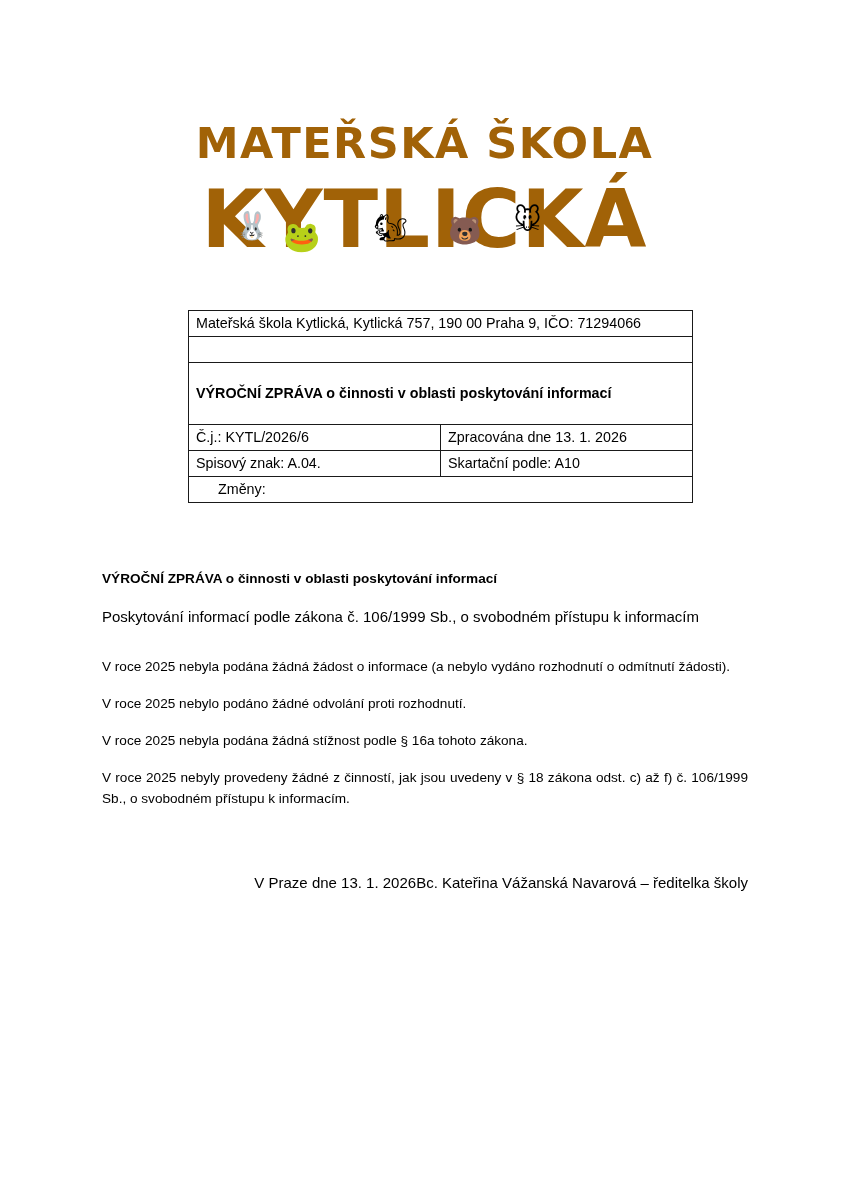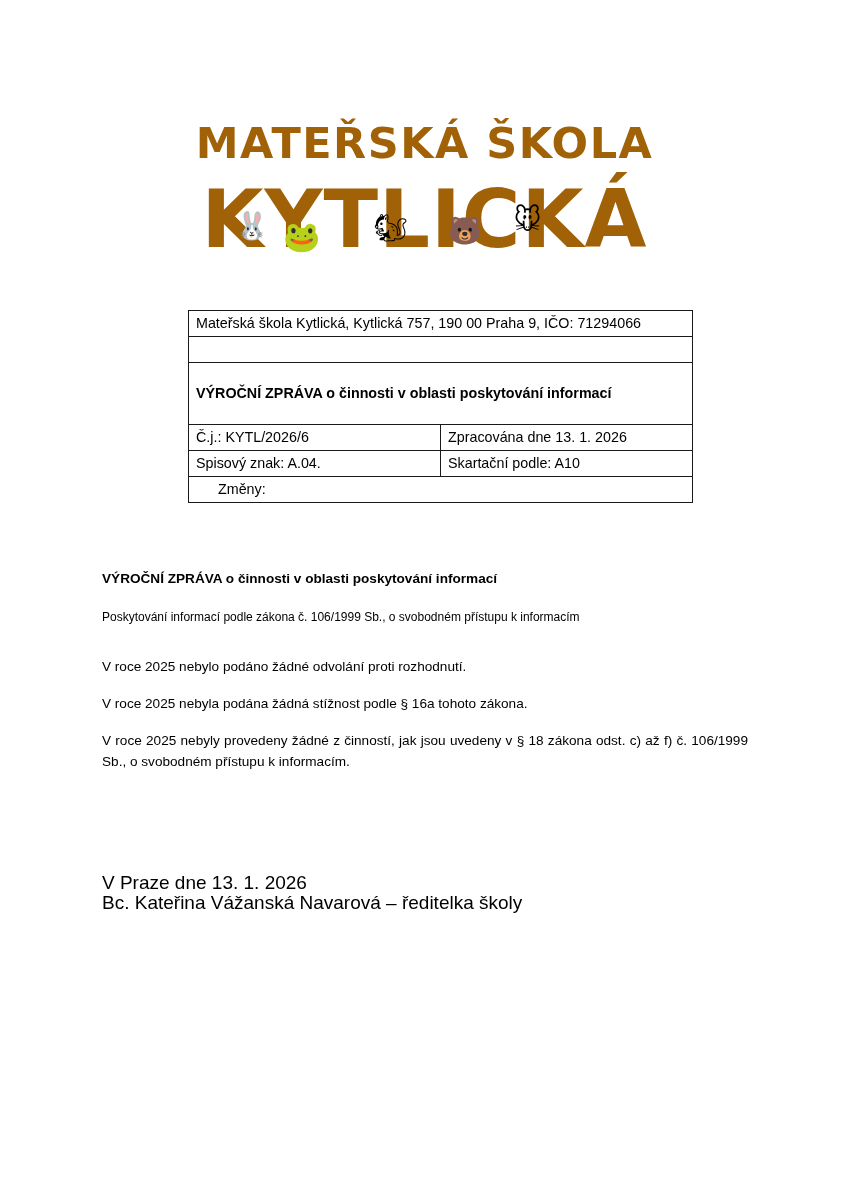--- a/index.html
+++ b/index.html
@@ -110,42 +110,43 @@
     top: 569px;
     width: 646px;
   }
   .body-heading {
     font-weight: bold;
     font-size: 13.6px;
     line-height: 20px;
     margin: 0 0 18px 0;
   }
   .body-sub {
-    font-size: 12px;
+    font-size: 15px;
     line-height: 20px;
     margin: 0;
   }
   .spacer-gap { height: 29px; }
   .para {
     font-size: 13.6px;
     line-height: 21px;
     margin: 0 0 16px 0;
     text-align: justify;
   }
   .para:last-child { margin-bottom: 0; }
   .para-justify { text-align: justify; }
 
   
   .sign-row {
     position: absolute;
     left: 102px;
     top: 873px;
     width: 646px;
-    font-size: 19px;
+    font-size: 15px;
     line-height: 20px;
+    text-align: right;
   }
   .sign-left {
     display: inline-block;
     width: 300px;
   }
   .sign-right {
     display: inline-block;
   }
 </style>
 </head>
@@ -191,20 +192,21 @@
       </tr>
     </tbody>
   </table>
 
   <div class="body-area">
     <div class="body-heading">VÝROČNÍ ZPRÁVA o činnosti v oblasti poskytování informací</div>
     <div class="body-sub">Poskytování informací podle zákona č. 106/1999 Sb., o svobodném přístupu k informacím</div>
 
     <div class="spacer-gap"></div>
 
+    <p class="para para-justify">V roce 2025 nebyla podána žádná žádost o informace (a nebylo vydáno rozhodnutí o odmítnutí žádosti).</p>
     <p class="para">V roce 2025 nebylo podáno žádné odvolání proti rozhodnutí.</p>
     <p class="para">V roce 2025 nebyla podána žádná stížnost podle § 16a tohoto zákona.</p>
     <p class="para">V roce 2025 nebyly provedeny žádné z činností, jak jsou uvedeny v § 18 zákona odst. c) až f) č. 106/1999 Sb., o svobodném přístupu k informacím.</p>
   </div>
 
   <div class="sign-row">
     <span class="sign-left">V Praze dne 13. 1. 2026</span><span class="sign-right">Bc. Kateřina Vážanská Navarová – ředitelka školy</span>
   </div>
 
 </div>

